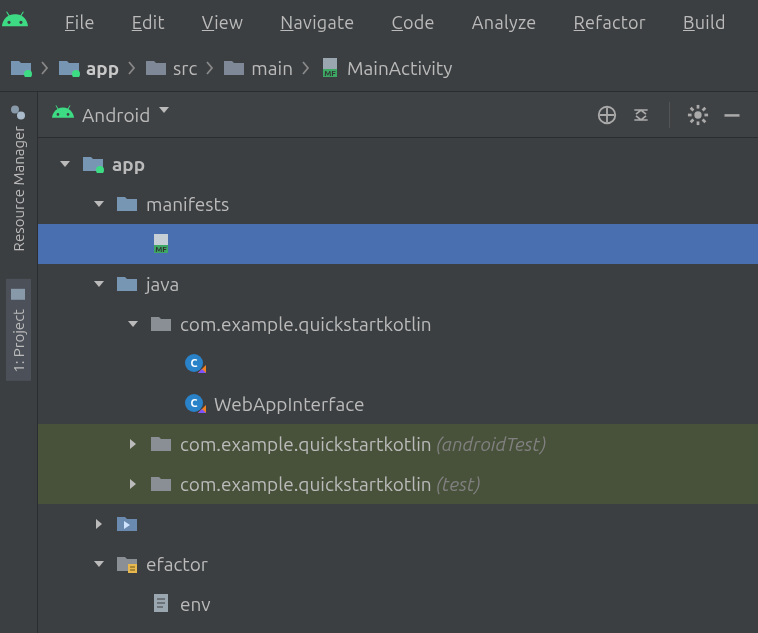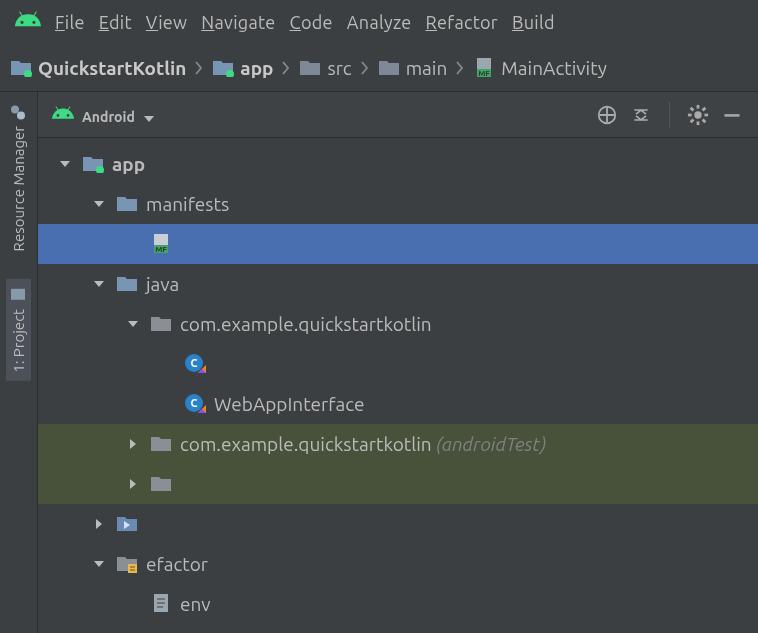--- a/index.html
+++ b/index.html
@@ -11,22 +11,22 @@
     font-size: 18px;
     color: #bbbbbb;
     overflow: hidden;
   }
 
   
   .menubar {
     display: flex;
     align-items: center;
     height: 44px;
-    padding: 0 15px;
-    gap: 14px;
+    padding: 0 2px;
+    gap: 37px;
   }
   .menubar .menu-item {
     cursor: pointer;
     letter-spacing: 0.3px;
   }
   .menubar .menu-item .mn { text-decoration: underline; }
   .logo-android {
     width: 26px; height: 22px;
     display: inline-block;
   }
@@ -100,23 +100,22 @@
   .panel-header {
     height: 46px;
     display: flex;
     align-items: center;
     padding: 0 14px;
     gap: 10px;
     border-bottom: 1px solid #2b2d30;
     background: #3f4244;
   }
   .panel-header .title {
-    display: flex; align-items: flex-end; gap: 8px;
-    font-size: 14px;
-    font-weight: bold;
+    display: flex; align-items: flex-start; gap: 8px;
+    font-size: 19px;
   }
   .panel-header .spacer { flex: 1; }
   .hicon {
     width: 24px; height: 24px;
     display: inline-flex; align-items: center; justify-content: center;
     cursor: pointer;
   }
   .vdiv { width: 1px; height: 26px; background: #555; margin: 0 6px; }
 
   
@@ -176,21 +175,20 @@
 </div>
 
 <div class="breadcrumb">
   <span class="crumb bold">
     <span class="folder-icon">
       <svg viewBox="0 0 22 18">
           <path fill="#7796b3" d="M1 2h8l2 2h10v12H1z"></path>
           <circle cx="18" cy="15" r="4" fill="#3ddc84"></circle>
         </svg>
     </span>
-    <span>QuickstartKotlin</span>
   </span>
   <span class="sep">
       <svg width="10" height="20" viewBox="0 0 10 20">
         <path d="M2 4 L7 10 L2 16" stroke="#888" stroke-width="1.8" fill="none"></path>
       </svg>
     </span>
 
   <span class="crumb bold">
     <span class="folder-icon">
       <svg viewBox="0 0 22 18">
@@ -417,20 +415,21 @@
       <div class="tree-row highlight">
         <span class="indent-spacer" style="width:68px"></span>
         <span class="disclosure">
             <svg width="12" height="12" viewBox="0 0 12 12">
               <path d="M3 1 L9 6 L3 11 Z" fill="#bbbbbb"></path>
             </svg>
           </span>
         <span class="folder-icon"><svg viewBox="0 0 22 18">
               <path fill="#8a8f96" d="M1 2h8l2 2h10v12H1z"></path>
             </svg></span>
+        <span class="label"><span>com.example.quickstartkotlin</span> <span class="muted">(test)</span></span>
       </div>
 
       <div class="tree-row">
         <span class="indent-spacer" style="width:34px"></span>
         <span class="disclosure">
             <svg width="12" height="12" viewBox="0 0 12 12">
               <path d="M3 1 L9 6 L3 11 Z" fill="#bbbbbb"></path>
             </svg>
           </span>
         <span class="folder-icon"><svg viewBox="0 0 22 18">

